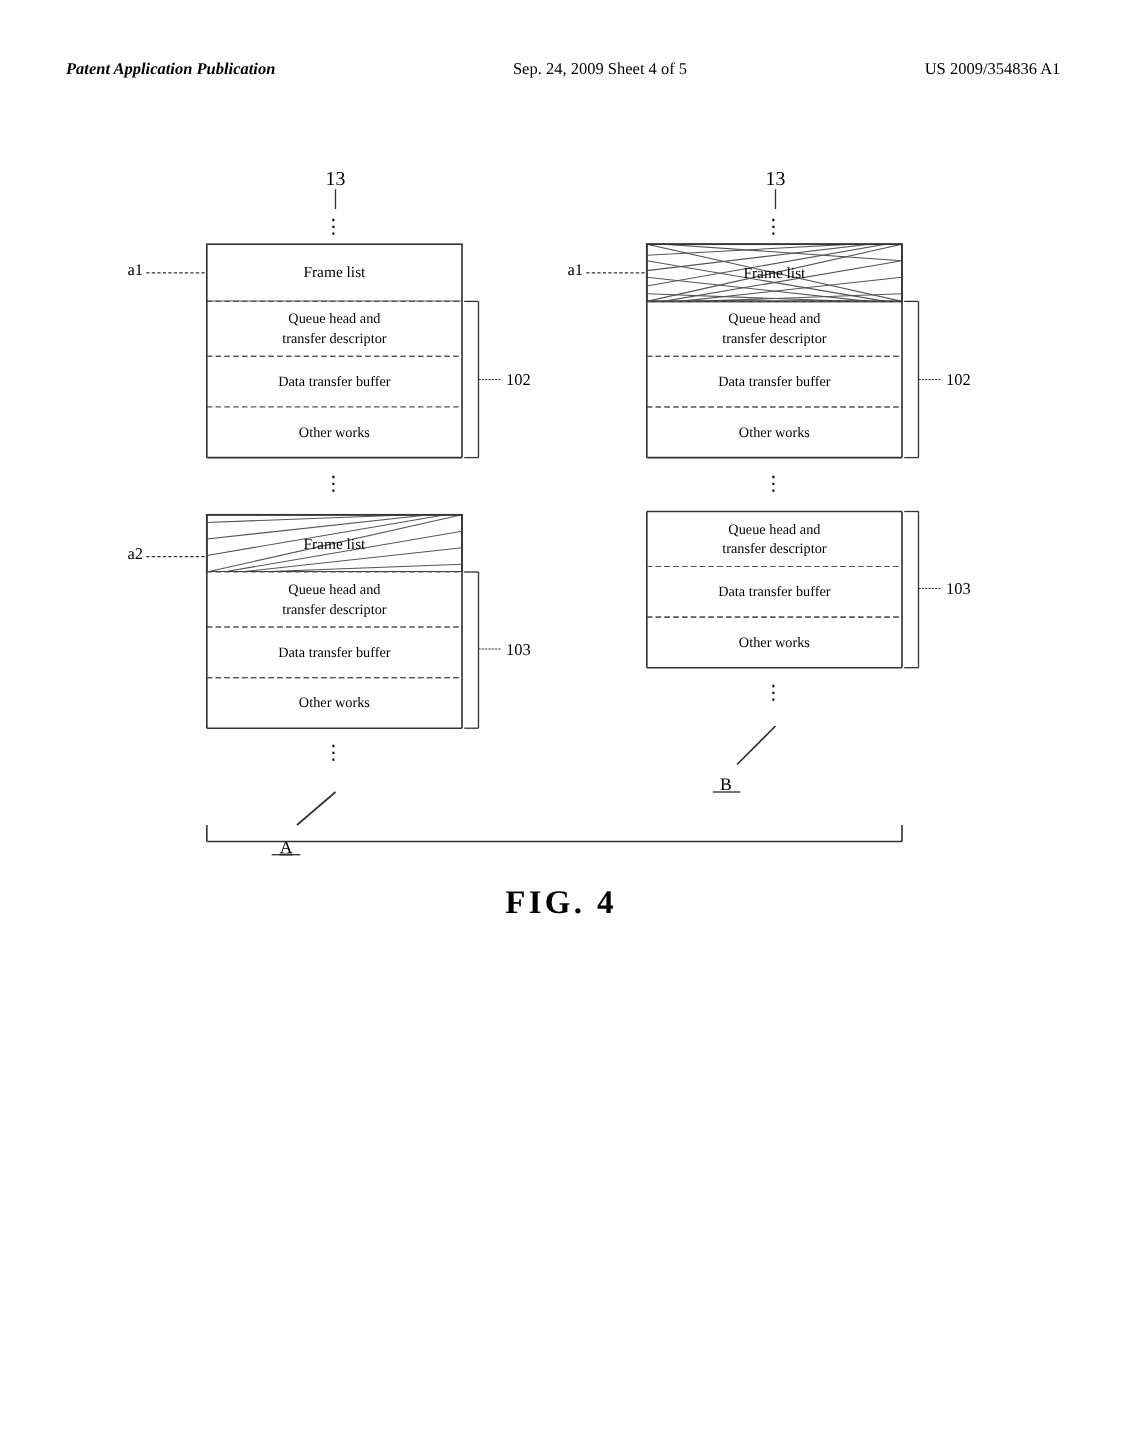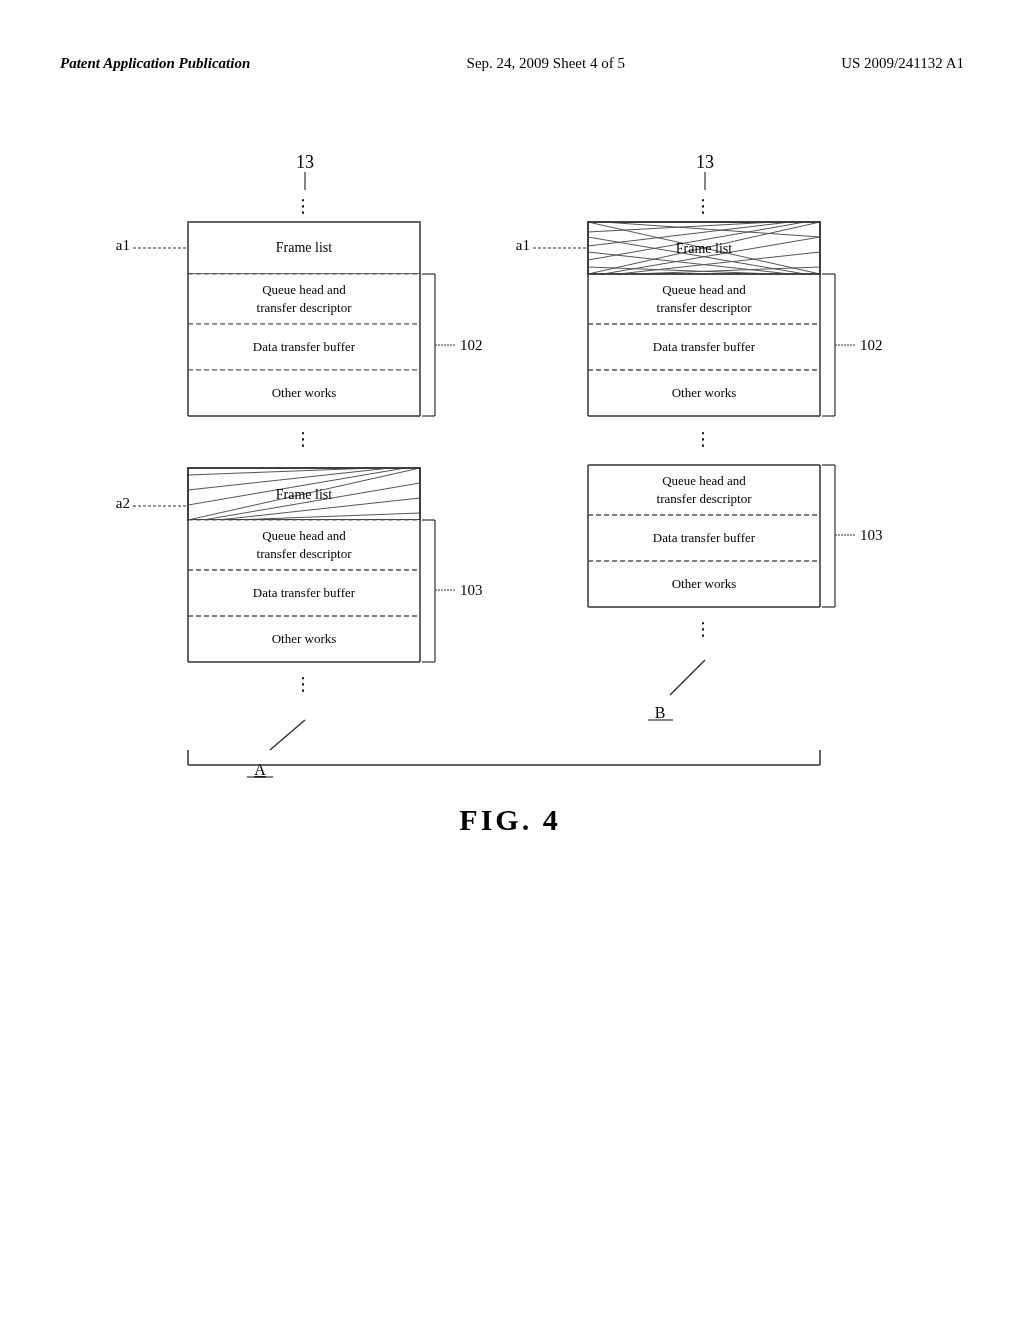--- a/index.html
+++ b/index.html
@@ -44,21 +44,21 @@
     }
   </style>
 </head>
 <body>
 
 <div class="page">
 
   <div class="header">
     <span class="header-left">Patent Application Publication</span>
     <span class="header-center">Sep. 24, 2009   Sheet 4 of 5</span>
-    <span class="header-right">US 2009/241132 A1</span>
+    <span class="header-right">US 2009/354836 A1</span>
   </div>
 
   <svg style="position:absolute; top:140px; left:40px; width:940px; height:980px;" viewBox="0 0 940 980">
 
     <text x="265" y="28" font-family="Times New Roman" font-size="18" text-anchor="middle">13</text>
     <line x1="265" y1="32" x2="265" y2="50" stroke="#333" stroke-width="1.2"></line>
 
     <text x="265" y="72" font-family="Times New Roman" font-size="18" text-anchor="middle" letter-spacing="4">⋮</text>
 
     <text x="90" y="110" font-family="Times New Roman" font-size="15" text-anchor="end">a1</text>

